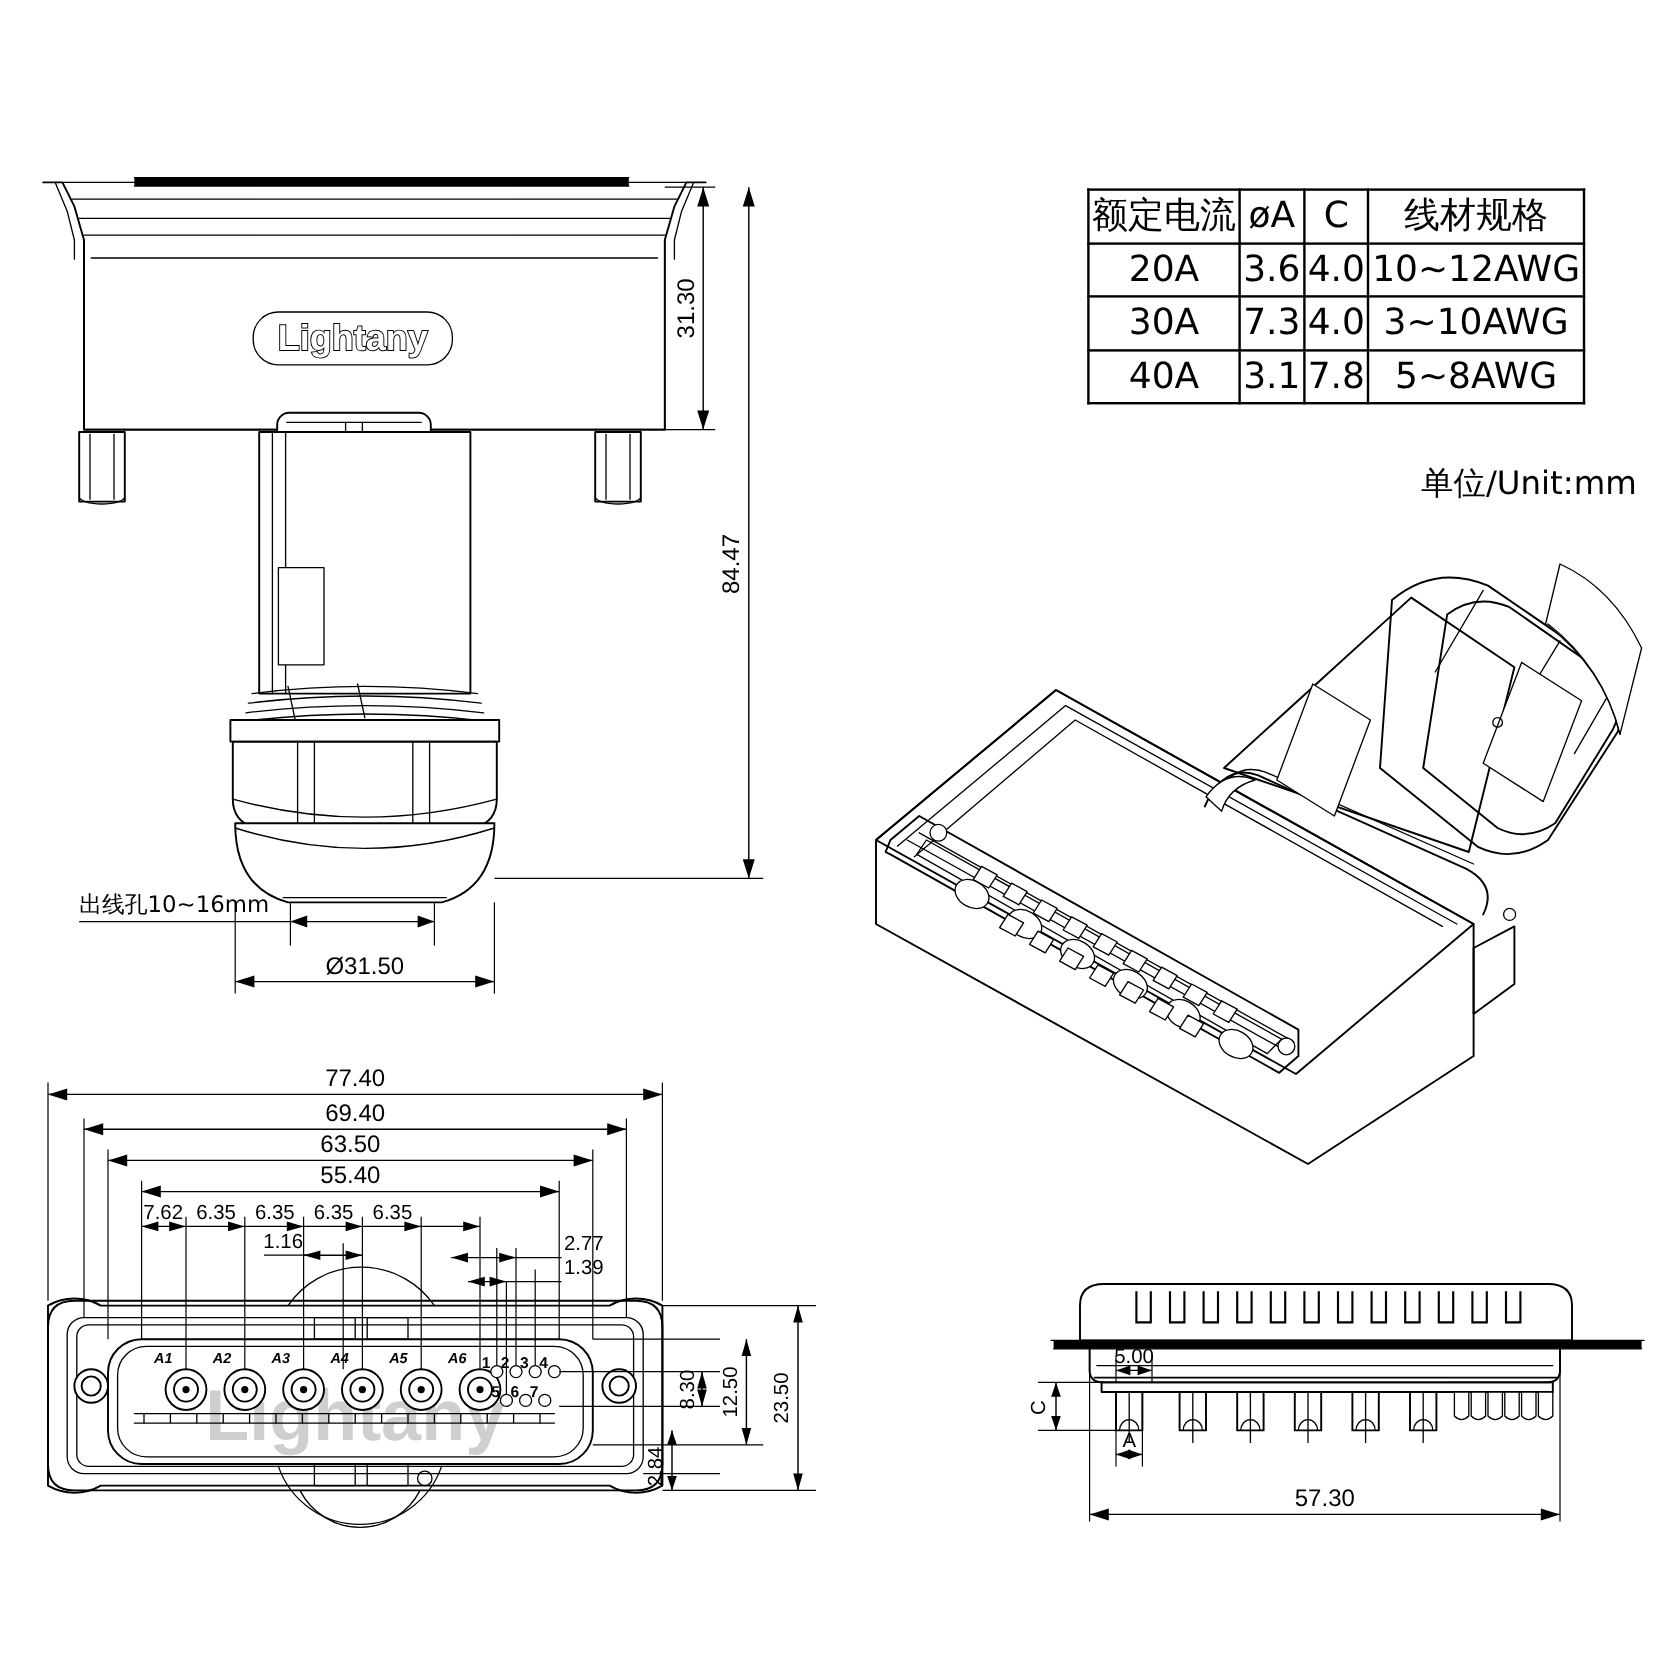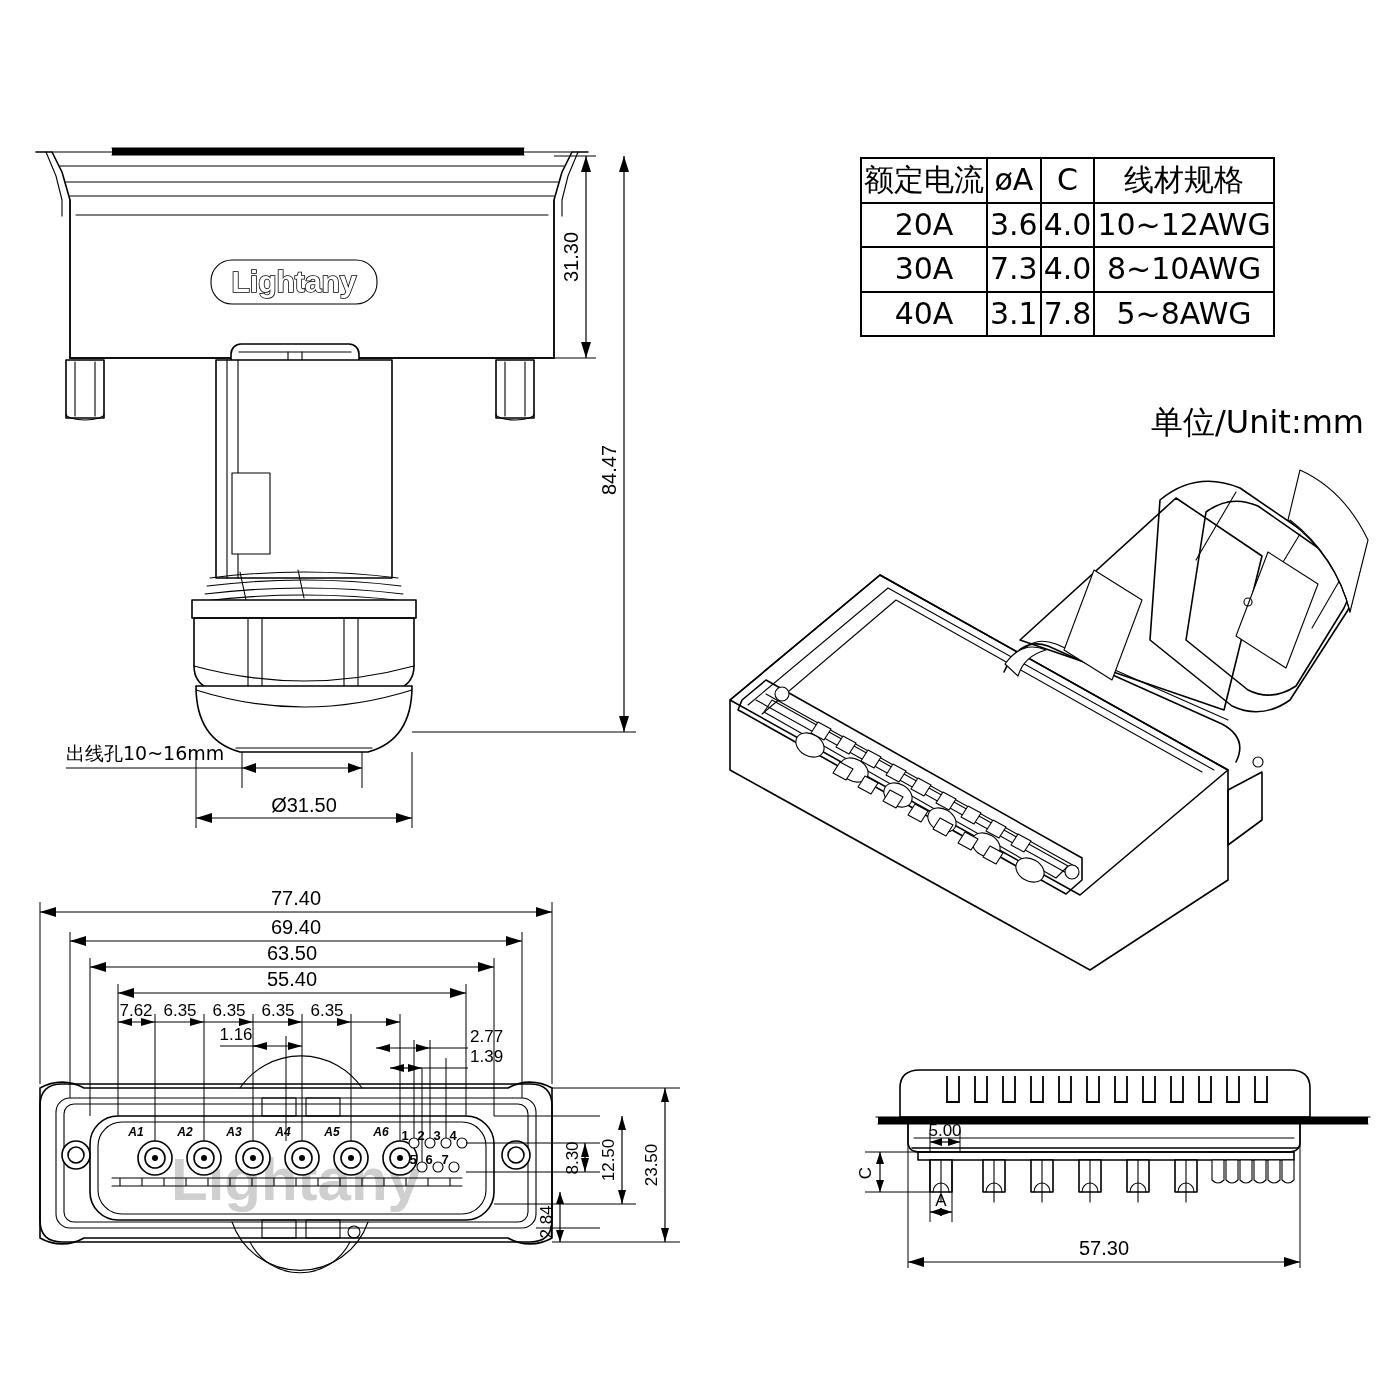--- a/index.html
+++ b/index.html
@@ -20,43 +20,42 @@
   .blk{fill:#000;stroke:none;}
   .dtxt{font-family:"Liberation Sans","DejaVu Sans",sans-serif;font-size:20px;fill:#000;}
   .dtxt-s{font-family:"Liberation Sans","DejaVu Sans",sans-serif;font-size:17px;fill:#000;}
   .dtxt-xs{font-family:"Liberation Sans","DejaVu Sans",sans-serif;font-size:13px;fill:#000;font-weight:bold;}
   .pinlbl{font-family:"Liberation Sans","DejaVu Sans",sans-serif;font-size:12px;fill:#000;font-weight:bold;font-style:italic;}
   .cnlbl{font-family:"DejaVu Sans","Liberation Sans",sans-serif;font-size:19px;fill:#000;}
   .wmark{font-family:"Liberation Sans","DejaVu Sans",sans-serif;font-size:60px;fill:#cfcfcf;font-weight:bold;}
 
   
   #spec-table{
-    position:absolute;left:860px;top:157px;width:412px;
+    position:absolute;left:906px;top:157px;width:412px;
     border-collapse:collapse;background:#fff;
   }
   #spec-table td,#spec-table th{
     border:2.5px solid #000;
     text-align:center;
     font-size:30px;
     font-family:"DejaVu Sans","Liberation Sans",sans-serif;
     padding:4px 2px;
     font-weight:normal;
     line-height:1.15;
     white-space:nowrap;
   }
   #spec-table th{font-size:30px;}
   .col-cur{width:144px;}
   .col-a{width:72px;}
   .col-c{width:72px;}
   .col-w{width:180px;}
   #unit-note{
     position:absolute;left:896px;top:385px;width:468px;
-    text-align:right;font-size:32px;
+    text-align:right;font-size:27px;
     font-family:"DejaVu Sans","Liberation Sans",sans-serif;
-    margin-top:16px;
   }
 </style>
 </head>
 <body>
 
 <div id="sheet">
 
   <svg width="1400" height="1400" viewBox="0 0 1400 1400">
 
     <g>
@@ -668,21 +667,21 @@
       <tr>
         <td>20A</td>
         <td>3.6</td>
         <td>4.0</td>
         <td>10~12AWG</td>
       </tr>
       <tr>
         <td>30A</td>
         <td>7.3</td>
         <td>4.0</td>
-        <td>8~10AWG</td>
+        <td>3~10AWG</td>
       </tr>
       <tr>
         <td>40A</td>
         <td>3.1</td>
         <td>7.8</td>
         <td>5~8AWG</td>
       </tr>
     </tbody>
   </table>
 

